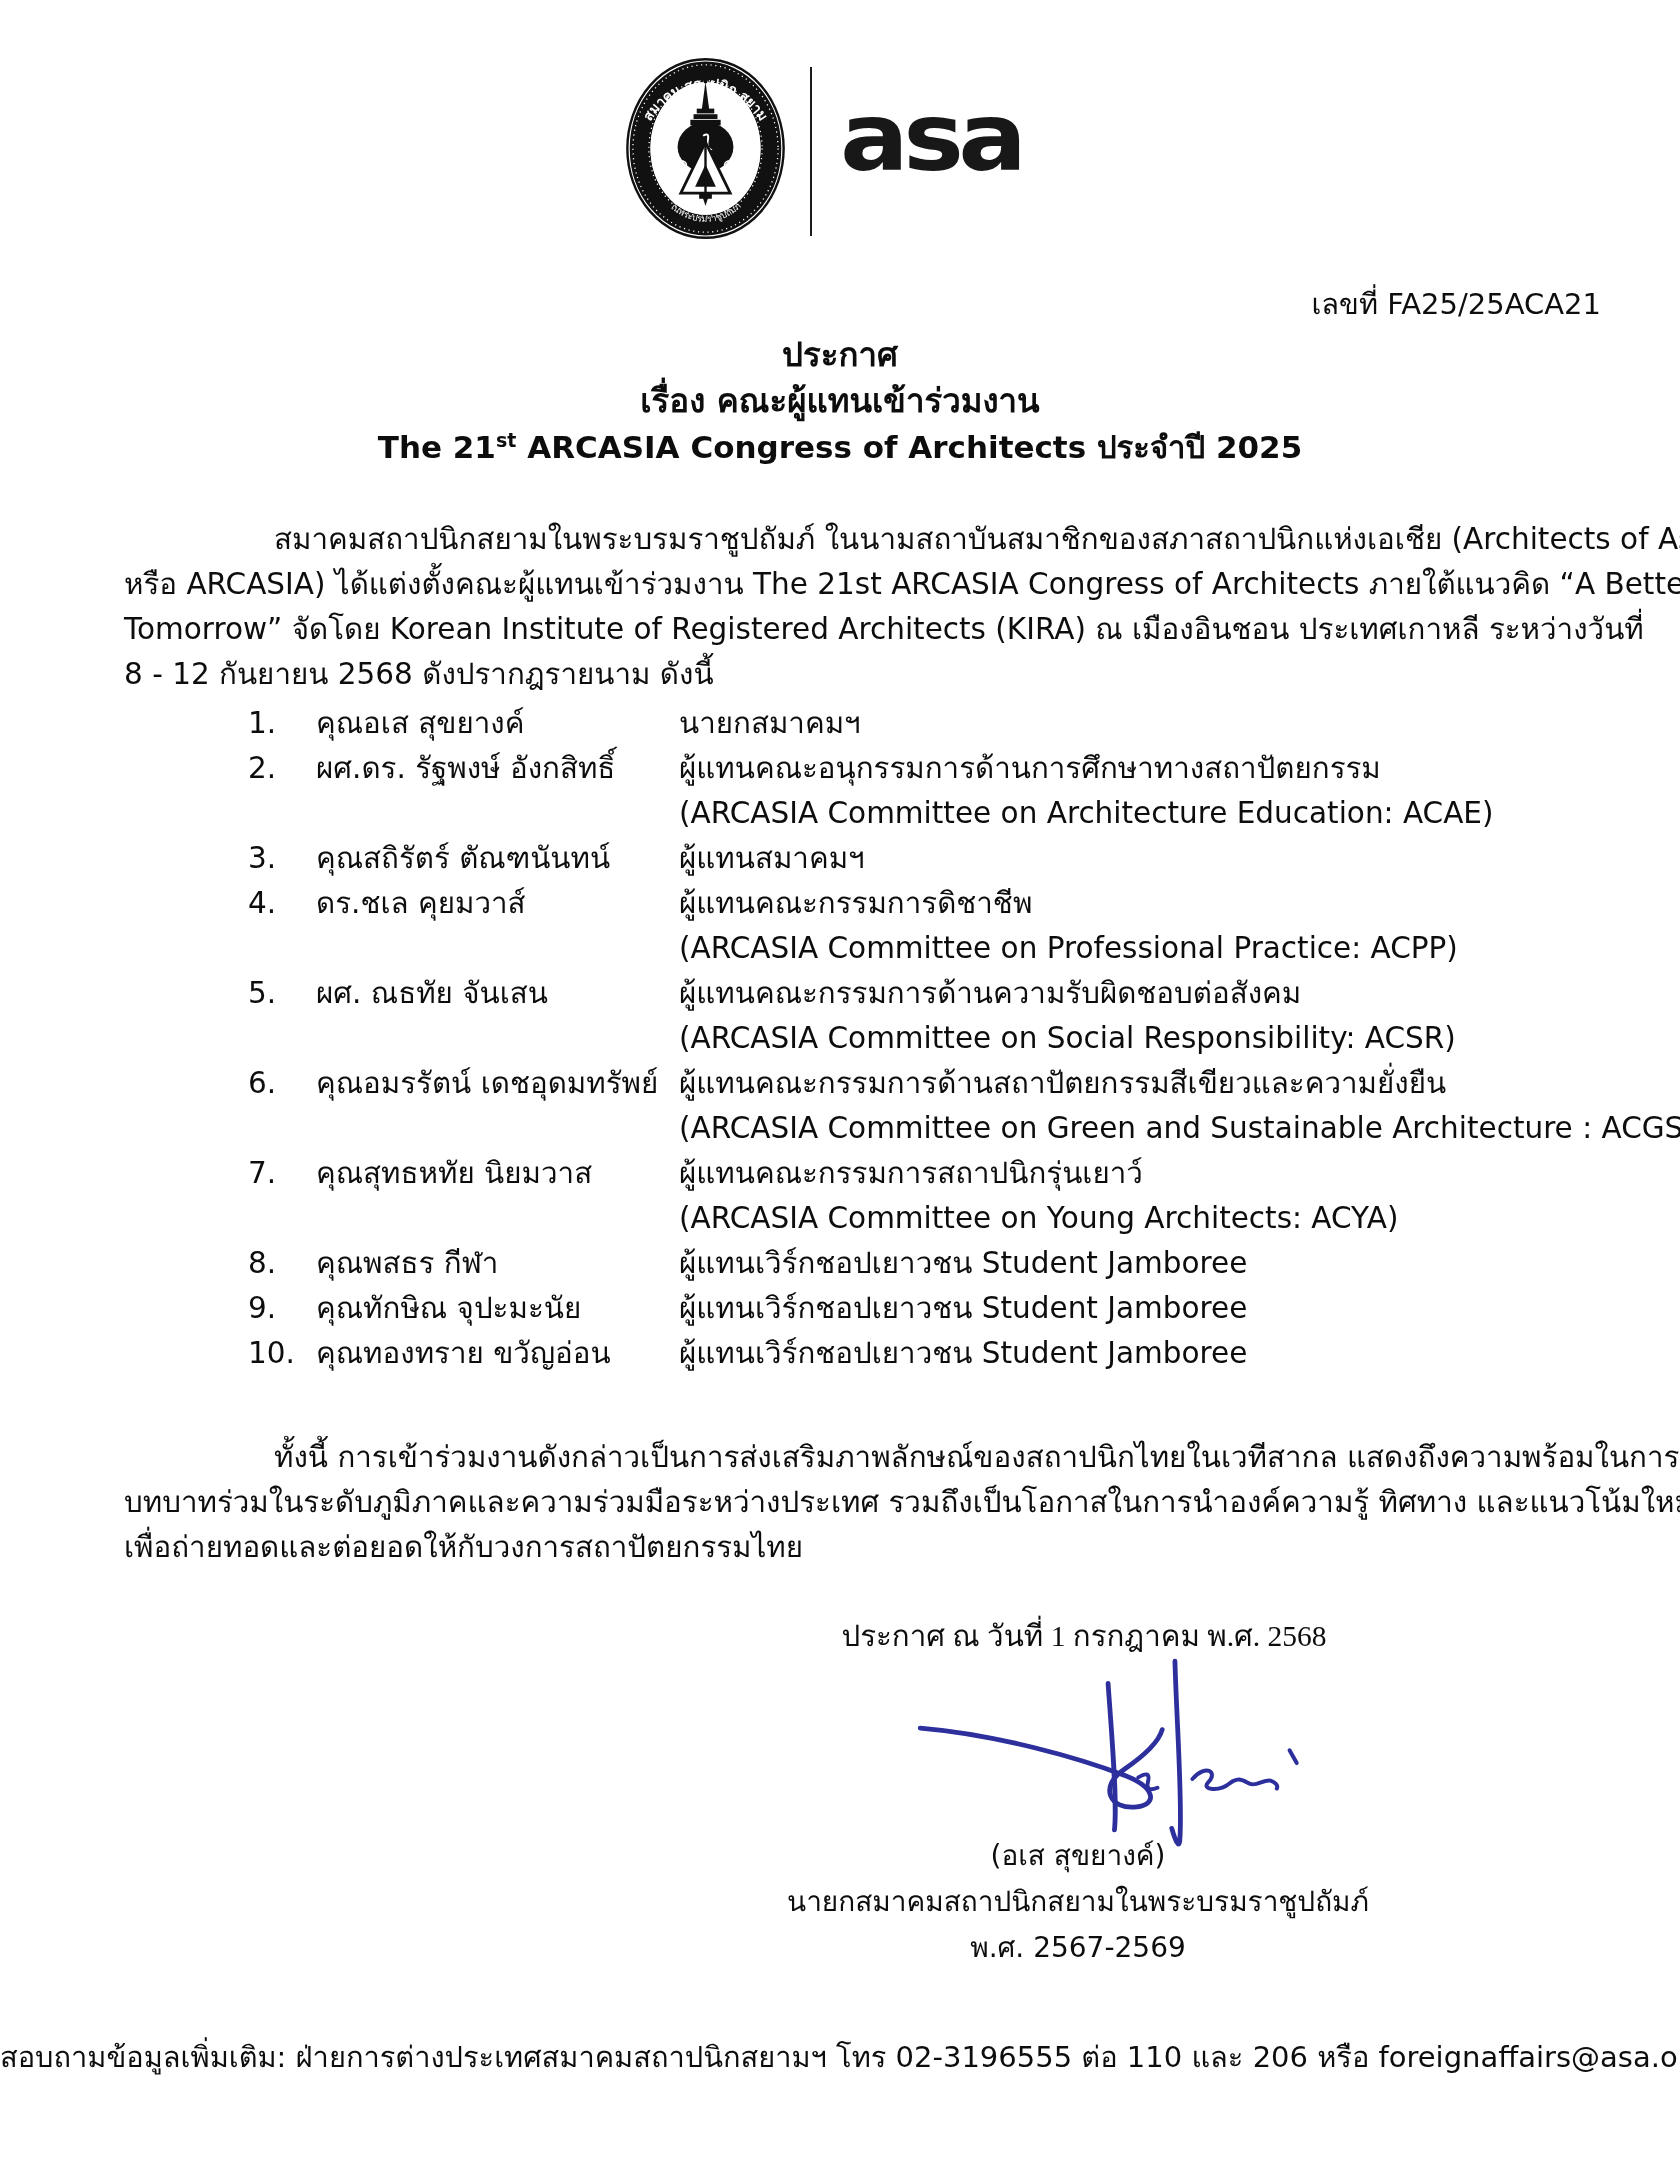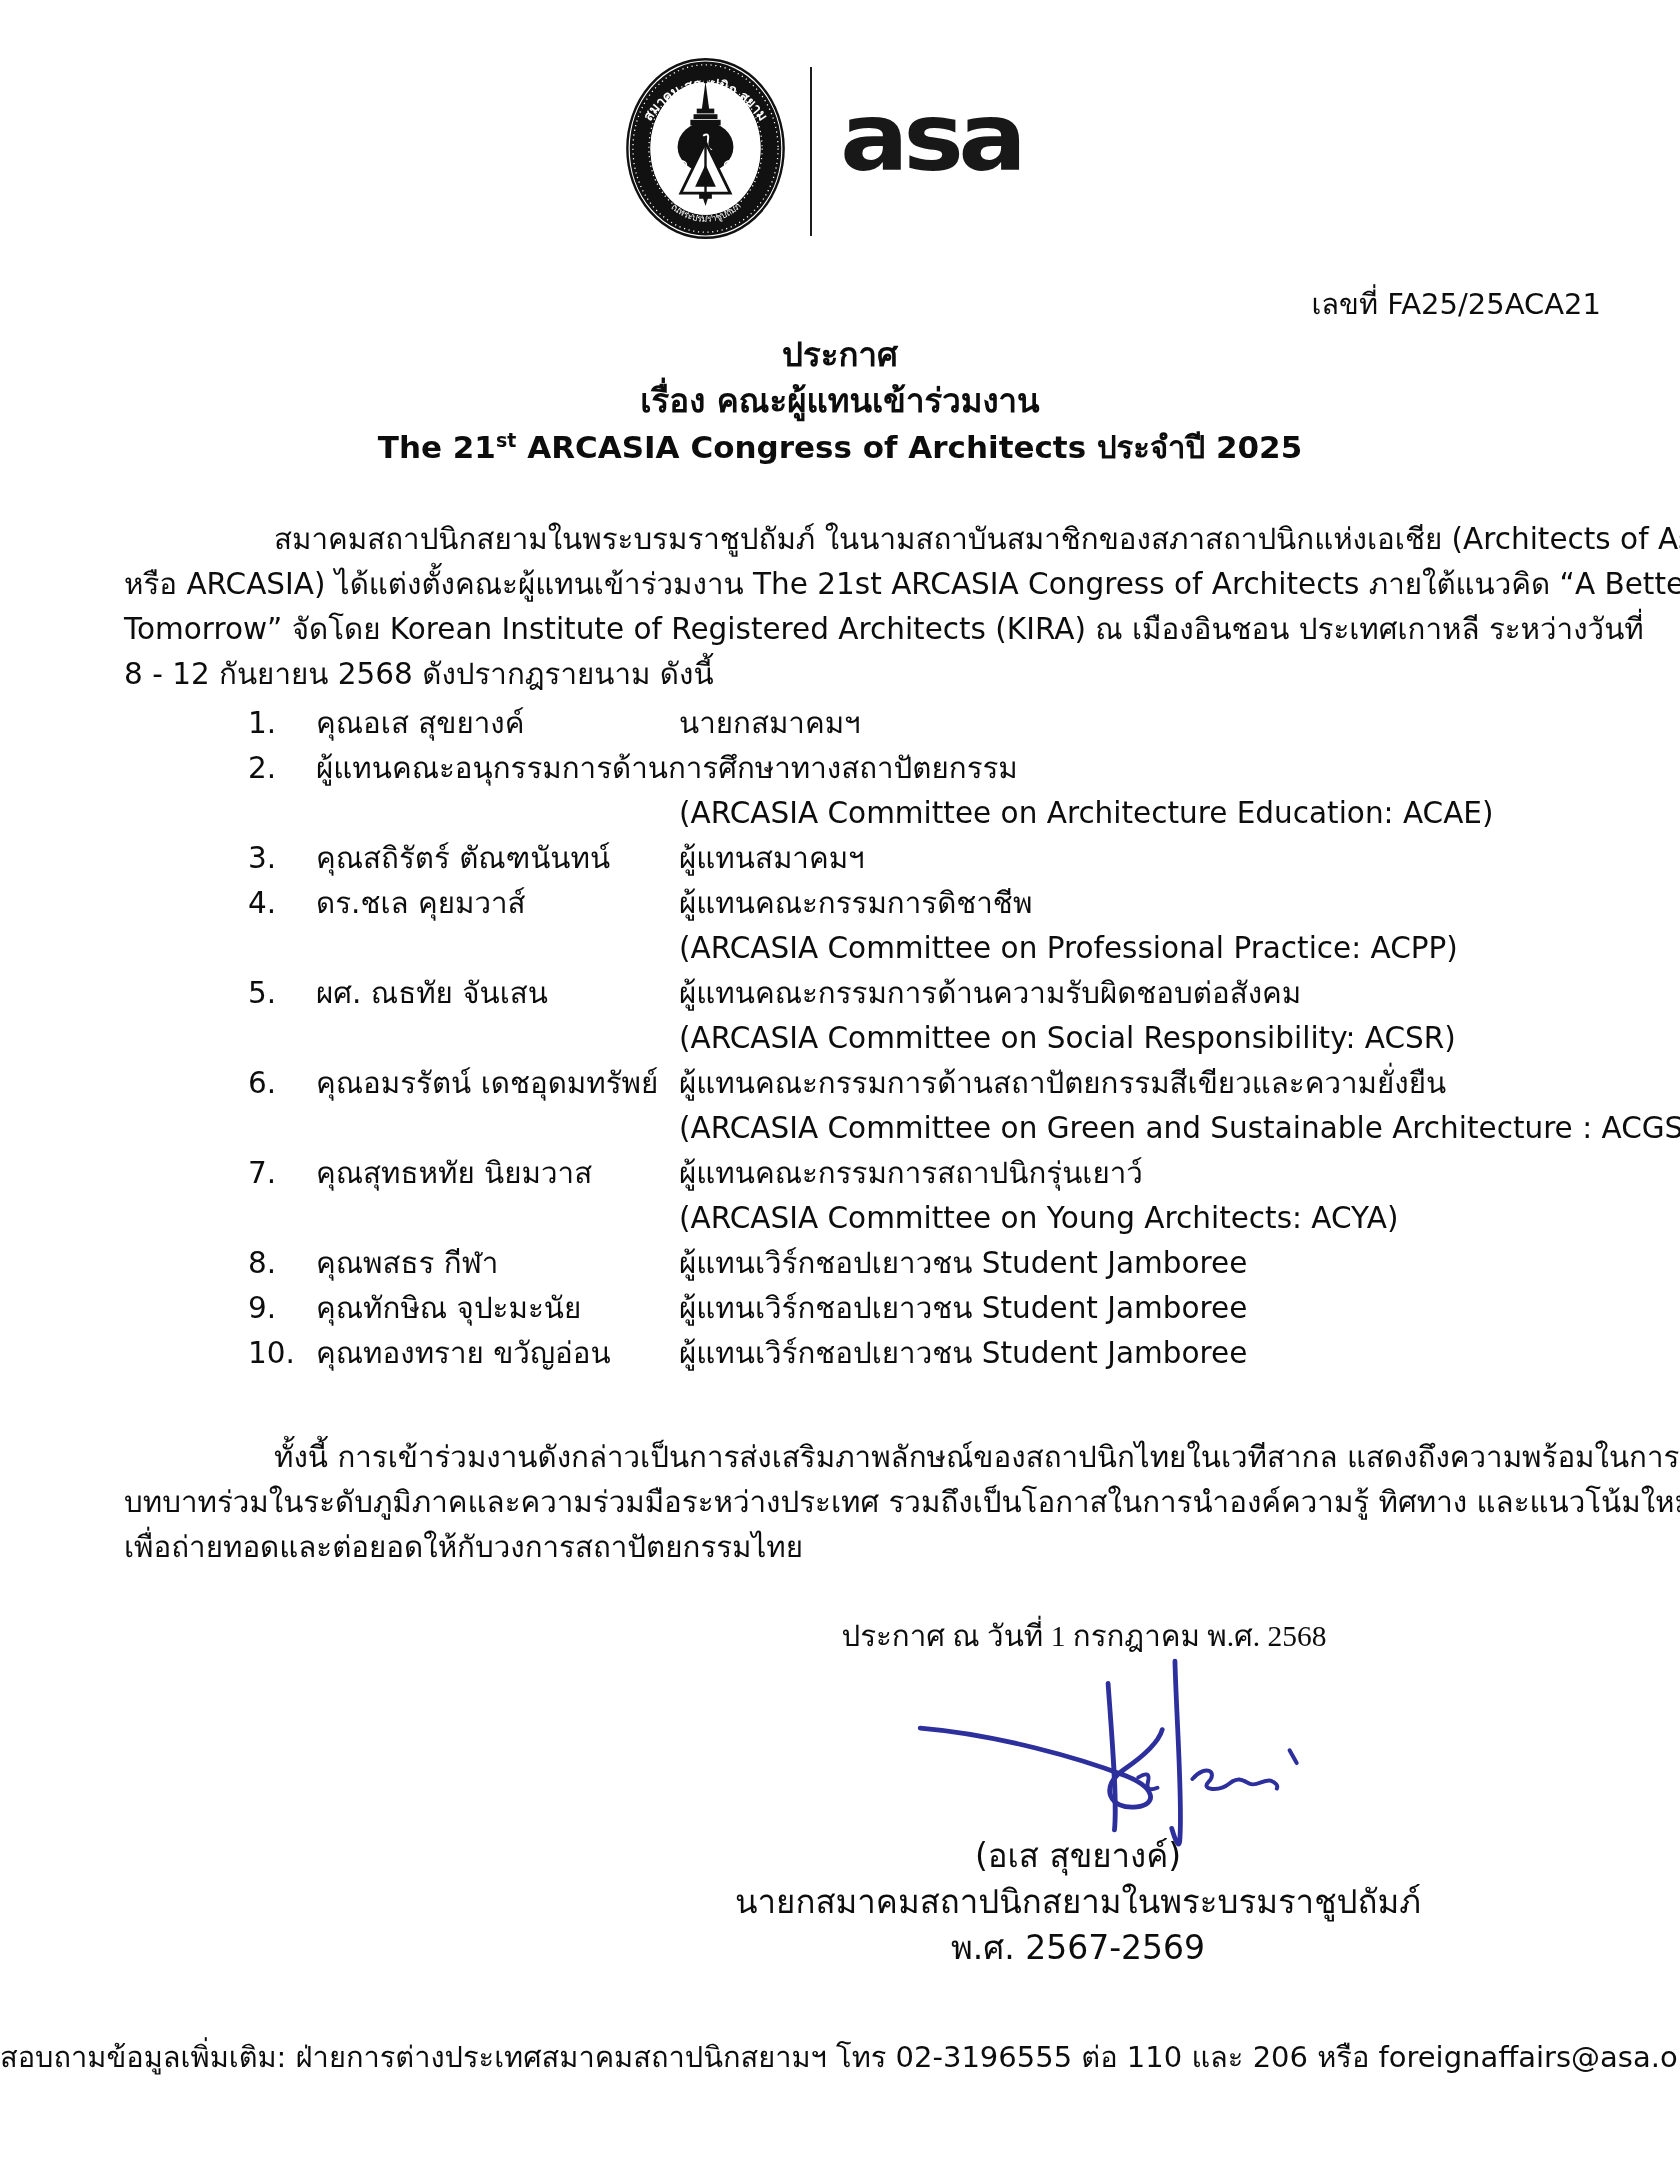--- a/index.html
+++ b/index.html
@@ -32,21 +32,21 @@
   .para .line{white-space:nowrap;height:45px;}
   .para .indent{padding-left:150px;}
   .intro{top:517px;}
   .closing{top:1435px;}
   
   .delegates{position:absolute;left:248px;top:701px;width:1347px;font-size:29.5px;}
   .delegates .row{display:grid;grid-template-columns:68px 363px 1fr;line-height:45px;height:45px;white-space:nowrap;}
   
   .date-line{position:absolute;top:1612px;left:1084px;transform:translateX(-50%);font-size:29.5px;white-space:nowrap;font-family:Liberation Serif, serif;}
   .signature-svg{position:absolute;left:909px;top:1658px;width:430px;height:199px;}
-  .sig-block{position:absolute;top:1833px;left:1078px;transform:translateX(-50%);text-align:center;font-size:33px;line-height:46px;white-space:nowrap;}
+  .sig-block{position:absolute;top:1833px;left:1078px;transform:translateX(-50%);text-align:center;font-size:28px;line-height:46px;white-space:nowrap;}
   
   .footer{position:absolute;top:2034px;left:0;width:100%;text-align:center;font-size:29px;white-space:nowrap;}
 </style>
 </head>
 <body>
 
 <div class="page">
 
   <svg class="seal" viewBox="0 0 204 232" xmlns="http://www.w3.org/2000/svg">
     <ellipse cx="102" cy="116" rx="98" ry="112" fill="none" stroke="#111" stroke-width="3"></ellipse>
@@ -102,20 +102,21 @@
   </div>
 
   <div class="delegates">
       <div class="row">
         <span class="no">1.</span>
         <span class="nm">คุณอเส สุขยางค์</span>
         <span class="rl">นายกสมาคมฯ</span>
       </div>
       <div class="row">
         <span class="no">2.</span>
+        <span class="nm">ผศ.ดร. รัฐพงษ์ อังกสิทธิ์</span>
         <span class="rl">ผู้แทนคณะอนุกรรมการด้านการศึกษาทางสถาปัตยกรรม</span>
       </div>
       <div class="row">
         <span class="no"></span>
         <span class="nm"></span>
         <span class="rl">(ARCASIA Committee on Architecture Education: ACAE)</span>
       </div>
       <div class="row">
         <span class="no">3.</span>
         <span class="nm">คุณสถิรัตร์ ตัณฑนันทน์</span>

